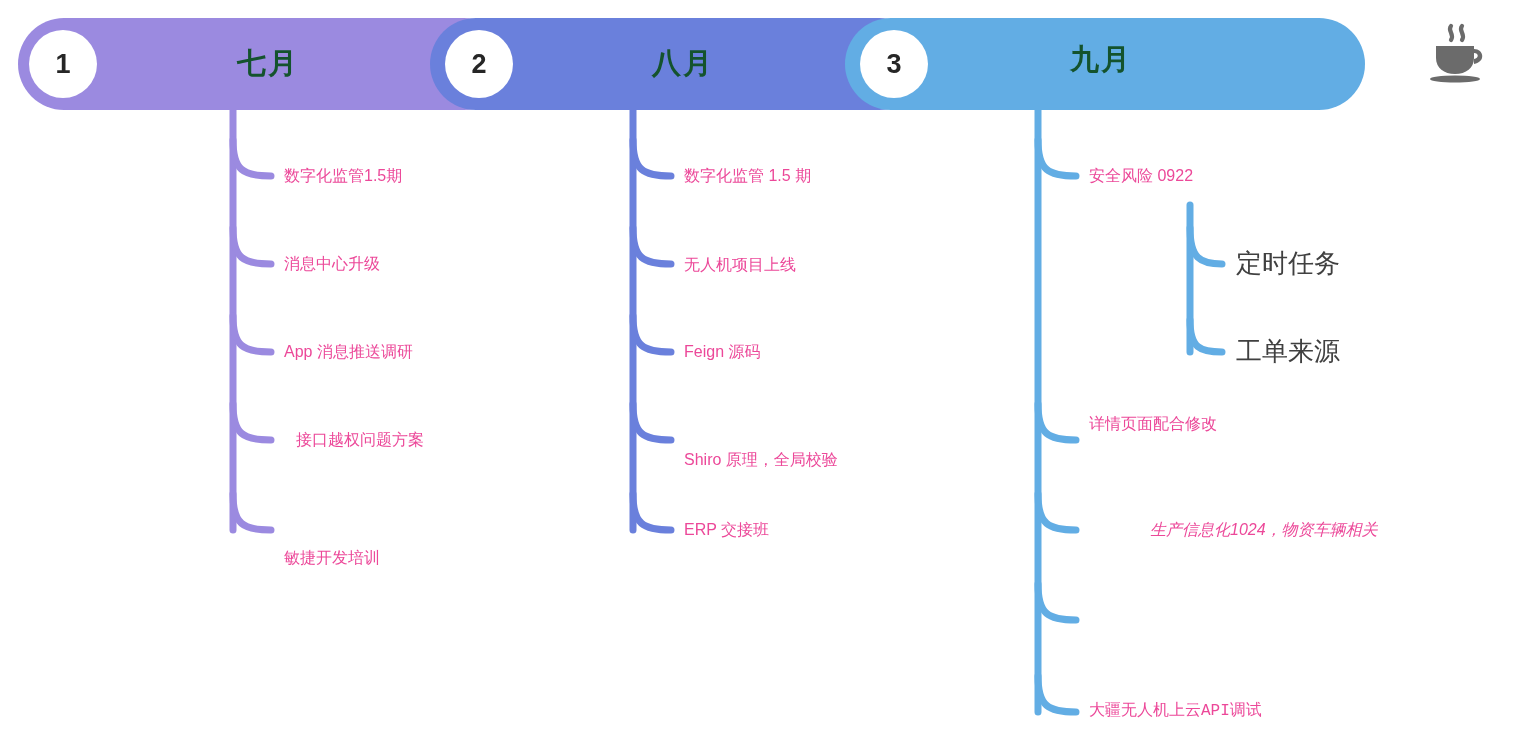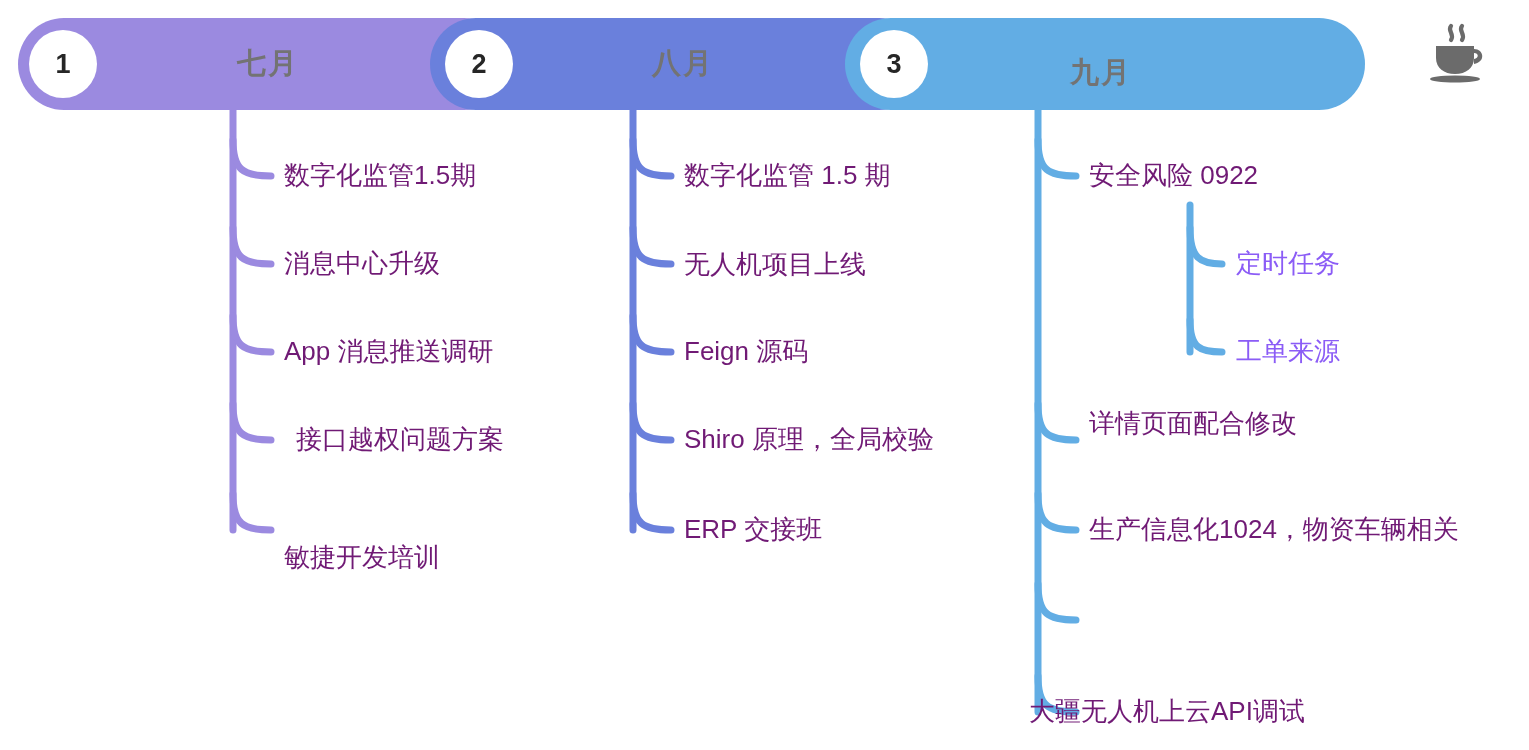--- a/index.html
+++ b/index.html
@@ -16,21 +16,21 @@
   
   .pill{
     position:absolute;
     height:92px;
     border-radius:46px;
     display:flex;
     align-items:center;
   }
   .pill-label{
     position:absolute;
-    color:#737373;
+    color:#14532d;
     font-size:29px;
     font-weight:bold;
     letter-spacing:2px;
     white-space:nowrap;
     transform:translate(-50%,-50%);
   }
   .step-circle{
     position:absolute;
     width:68px;height:68px;
     border-radius:50%;
@@ -42,30 +42,30 @@
     transform:translate(-50%,-50%);
     box-shadow:0 0 0 0 rgba(0,0,0,0);
   }
 
   
   #wires{position:absolute;left:0;top:0;width:1529px;height:750px;pointer-events:none;}
 
   
   .item{
     position:absolute;
-    font-size:26px;
-    color:#701a75;
+    font-size:16px;
+    color:#ec4899;
     white-space:nowrap;
     transform:translateY(-50%);
     line-height:1.2;
   }
   .subitem{
     position:absolute;
     font-size:26px;
-    color:#8b5cf6;
+    color:#404040;
     white-space:nowrap;
     transform:translateY(-50%);
     line-height:1.2;
   }
 
   
   .coffee{
     position:absolute;
     left:1424px;top:20px;
     width:70px;height:70px;
@@ -79,21 +79,21 @@
   <div class="pill" id="pill-1" style="left:18px;top:18px;width:492px;background:#9b8ae0;z-index:1;"></div>
   <div class="pill" id="pill-2" style="left:430px;top:18px;width:495px;background:#6a80dc;z-index:2;"></div>
   <div class="pill" id="pill-3" style="left:845px;top:18px;width:520px;background:#62ade4;z-index:3;"></div>
 
   <div class="step-circle" style="left:63px;top:64px;z-index:5;">1</div>
   <div class="step-circle" style="left:479px;top:64px;z-index:5;">2</div>
   <div class="step-circle" style="left:894px;top:64px;z-index:5;">3</div>
 
   <div class="pill-label" style="left:268px;top:64px;z-index:5;">七月</div>
   <div class="pill-label" style="left:683px;top:64px;z-index:5;">八月</div>
-  <div class="pill-label" style="left:1101px;top:73px;z-index:5;">九月</div>
+  <div class="pill-label" style="left:1101px;top:60px;z-index:5;">九月</div>
 
   <div class="coffee">
     <svg viewBox="0 0 70 70" width="70" height="70" aria-hidden="true">
       <g fill="none" stroke="#6b6b6b" stroke-width="4.2" stroke-linecap="round">
         <path d="M27 6 C23 11, 31 14, 27 20"></path>
         <path d="M38 6 C34 11, 42 14, 38 20"></path>
       </g>
       <path d="M12 26 H50 V38 C50 48, 42 54, 31 54 C20 54, 12 48, 12 38 Z" fill="#6b6b6b"></path>
       <path d="M50 29 C60 29, 62 42, 50 44 L50 39 C55 38, 55 33, 50 33 Z" fill="#6b6b6b"></path>
       <ellipse cx="31" cy="59" rx="25" ry="3.6" fill="#6b6b6b"></ellipse>
@@ -138,23 +138,23 @@
 
   <div class="item" style="left:284px;top:176px;">数字化监管1.5期</div>
   <div class="item" style="left:284px;top:352px;">App 消息推送调研</div>
   <div class="item" style="left:284px;top:264px;">消息中心升级</div>
   <div class="item" style="left:284px;top:440px;margin-left:12px;">接口越权问题方案</div>
   <div class="item" style="left:284px;top:530px;margin-top:28px;">敏捷开发培训</div>
 
   <div class="item" style="left:684px;top:176px;">数字化监管 1.5 期</div>
   <div class="item" style="left:684px;top:265px;">无人机项目上线</div>
   <div class="item" style="left:684px;top:352px;">Feign 源码</div>
-  <div class="item" style="left:684px;top:440px;">Shiro 原理，全局校验</div>
+  <div class="item" style="left:684px;top:460px;">Shiro 原理，全局校验</div>
   <div class="item" style="left:684px;top:530px;">ERP 交接班</div>
 
   <div class="item" style="left:1089px;top:176px;">安全风险 0922</div>
   <div class="subitem" style="left:1236px;top:264px;">定时任务</div>
   <div class="subitem" style="left:1236px;top:352px;">工单来源</div>
   <div class="item" style="left:1089px;top:424px;">详情页面配合修改</div>
-  <div class="item" style="left:1089px;top:530px;">生产信息化1024，物资车辆相关</div>
-  <div class="item" style="left:1029px;top:712px;">大疆无人机上云API调试</div>
+  <div class="item" style="left:1150px;top:530px;font-style:italic;">生产信息化1024，物资车辆相关</div>
+  <div class="item" style="left:1089px;top:712px;font-family:Liberation Mono, monospace;">大疆无人机上云API调试</div>
 
 </div>
 
 </body></html>

